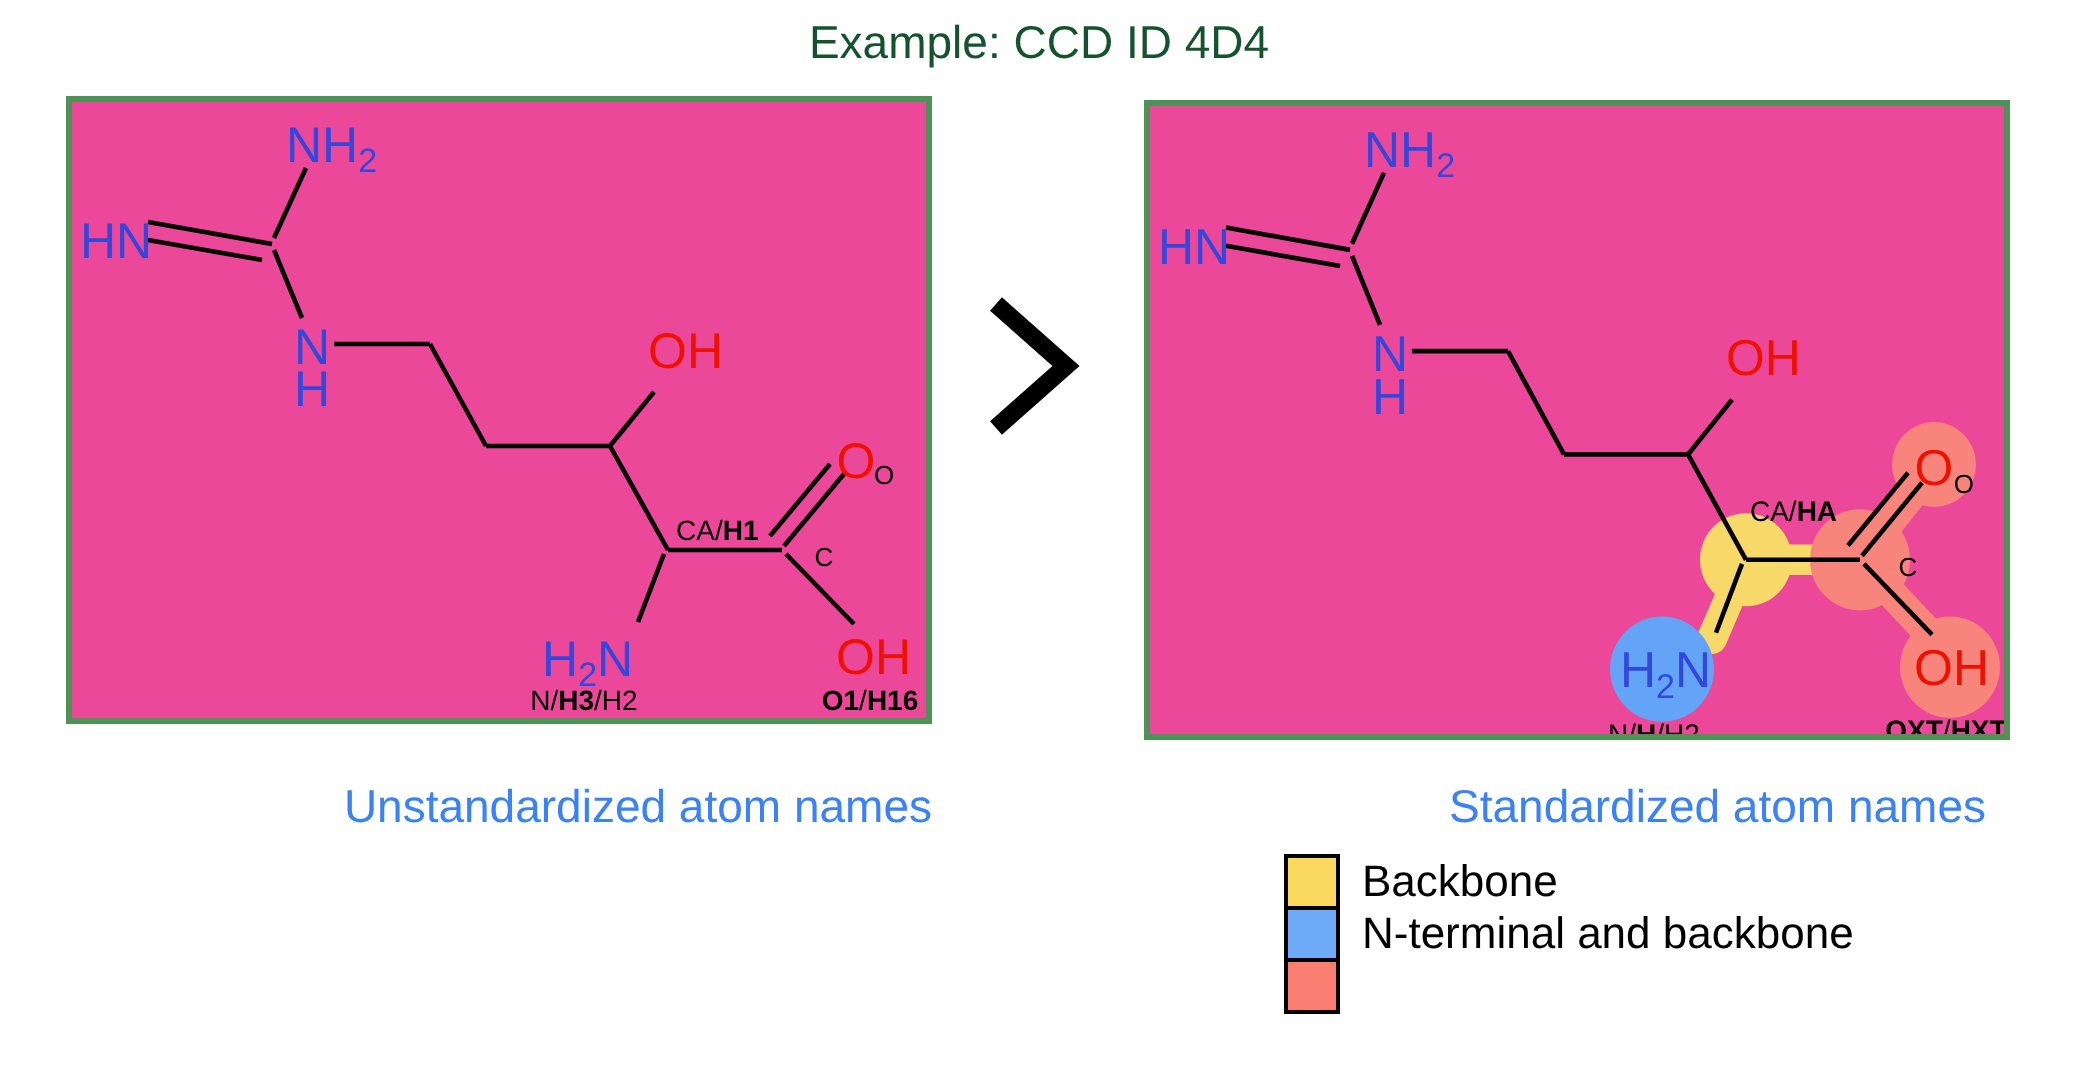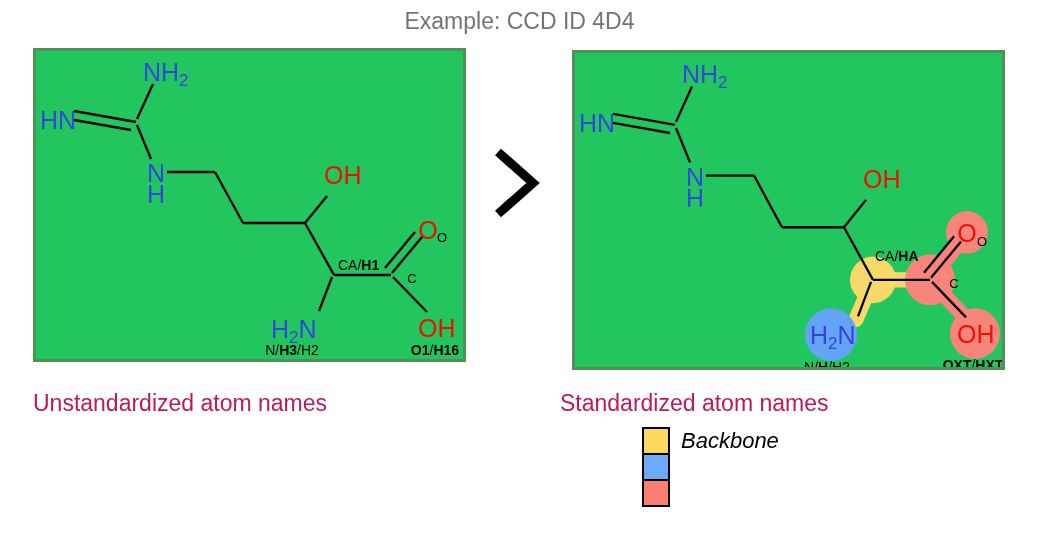--- a/index.html
+++ b/index.html
@@ -2,43 +2,43 @@
 <html><head>
 <meta charset="utf-8">
 <style>
   html,body { margin:0; padding:0; }
   body {
     width:1039px; height:534px; position:relative; background:#ffffff;
     font-family:"Liberation Sans", sans-serif; color:#000; overflow:hidden;
   }
   .title {
     position:absolute; left:0; top:8px; width:1039px; text-align:center;
-    font-size:23px; color:#737373;
+    font-size:23px; color:#14532d;
   }
   .panel {
-    position:absolute; background:#22c55e; border:3px solid #4d7c0f; box-sizing:border-box;
+    position:absolute; background:#ec4899; border:3px solid #4d7c0f; box-sizing:border-box;
   }
   .panel-left  { left:33px;  top:48px; width:433px; height:314px; }
   .panel-right { left:572px; top:50px; width:433px; height:320px; }
   .panel svg { width:100%; height:100%; display:block; }
   svg text { font-family:"Liberation Sans", sans-serif; }
   .bond { stroke:#000; stroke-width:2.3; fill:none; }
   .atom { font-size:25px; }
   .sub  { font-size:17px; }
   .tag  { font-size:14px; fill:#000; }
   .tag-b { font-weight:bold; }
   .mini { font-size:13px; fill:#000; }
   .arrow-wrap { position:absolute; left:489px; top:145px; width:56px; height:76px; }
   .caption {
-    position:absolute; text-align:left; font-size:23px; color:#be185d;
+    position:absolute; text-align:right; font-size:23px; color:#3b82f6;
   }
   .caption-left  { left:33px;  top:390px; width:433px; }
   .caption-right { left:560px; top:390px; width:433px; }
   .legend { position:absolute; left:642px; top:427px; }
-  .legend-row { display:flex; align-items:flex-start; height:28px; margin-top:-2px;font-style:italic; }
+  .legend-row { display:flex; align-items:flex-start; height:28px; margin-top:-2px; }
   .legend-row:first-child { margin-top:0; }
   .legend-swatch {
     width:24px; height:24px; border:2px solid #000; flex:0 0 auto;
   }
   .legend-label { font-size:22px; margin-left:11px; white-space:nowrap; line-height:28px; }
 </style>
 </head>
 <body>
 
 <div class="title">Example: CCD ID 4D4</div>
@@ -148,17 +148,18 @@
 <div class="caption caption-left">Unstandardized atom names</div>
 <div class="caption caption-right">Standardized atom names</div>
 
 <div class="legend">
   <div class="legend-row">
     <div class="legend-swatch" style="background-color: rgb(251, 217, 95);"></div>
     <div class="legend-label">Backbone</div>
   </div>
   <div class="legend-row">
     <div class="legend-swatch" style="background-color: rgb(111, 170, 248);"></div>
+    <div class="legend-label">N-terminal and backbone</div>
   </div>
   <div class="legend-row">
     <div class="legend-swatch" style="background-color: rgb(250, 126, 114);"></div>
   </div>
 </div>
 
 </body></html>

